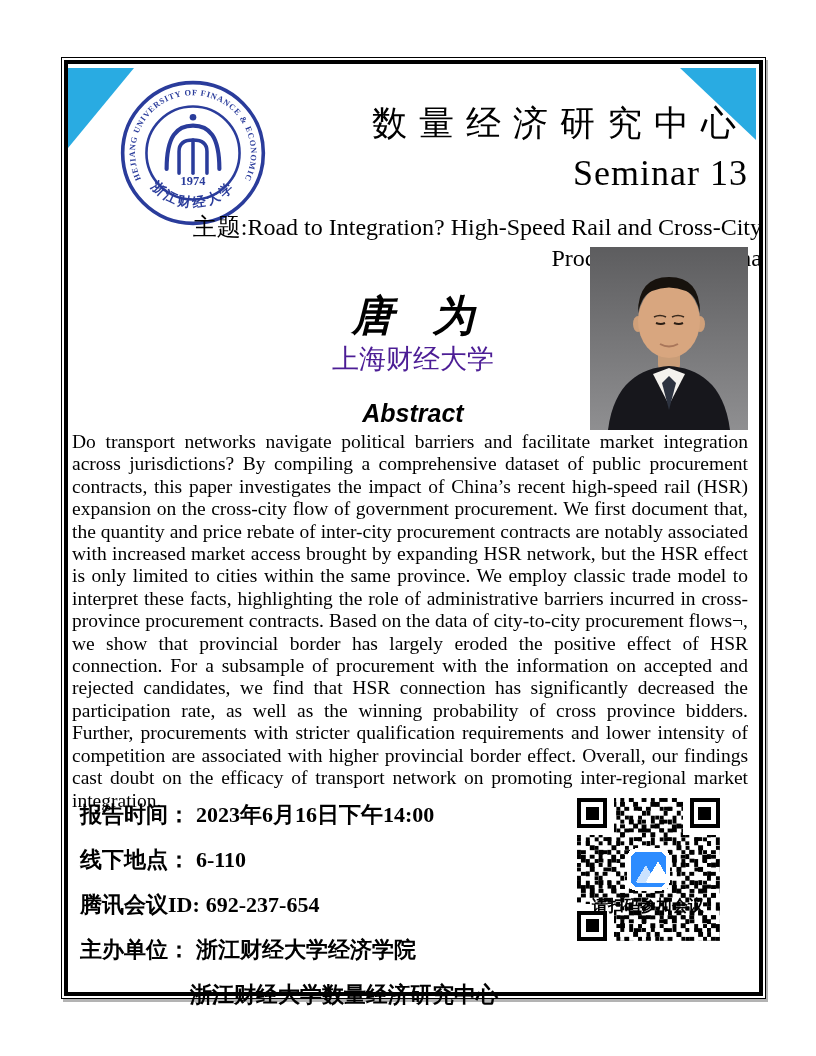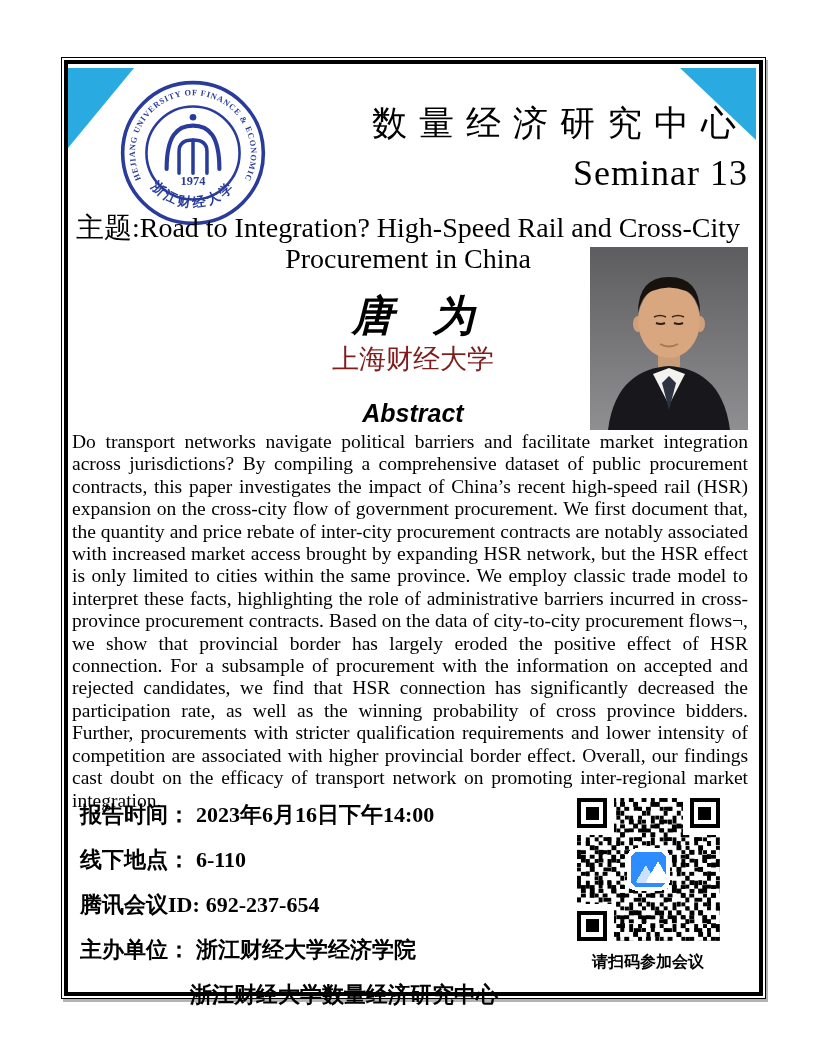--- a/index.html
+++ b/index.html
@@ -20,44 +20,44 @@
   .tri { position:absolute; background:#29ABE2; }
   .tri-tl { left:68px; top:68px; width:66px; height:80px; clip-path:polygon(0 0,100% 0,0 100%); }
   .tri-tr { left:680px; top:68px; width:76px; height:72px; clip-path:polygon(0 0,100% 0,100% 100%); }
 
   .logo { position:absolute; left:118px; top:78px; width:150px; height:150px; }
 
   .titles { position:absolute; left:268px; top:100px; width:480px; text-align:right; }
   .title-cn { font-size:35px; letter-spacing:12px; text-indent:12px; white-space:nowrap; }
   .title-seminar { font-size:36px; font-weight:normal; letter-spacing:1px; margin-top:5px; }
 
-  .topic { position:absolute; left:63px; top:212px; width:690px; text-align:center;
-           font-size:28px; line-height:31px; }
+  .topic { position:absolute; left:72px; top:212px; width:690px; text-align:right;
+           font-size:24px; line-height:31px; }
 
   .speaker { position:absolute; left:68px; top:288px; width:690px; text-align:center;
              font-size:42px; font-weight:bold; letter-spacing:14px; text-indent:14px;font-style:italic; }
   .affiliation { position:absolute; left:68px; top:341px; width:690px; text-align:center;
-                 font-size:27px; color:#7f1d1d; }
+                 font-size:27px; color:#4c1d95; }
 
   .photo { position:absolute; left:590px; top:247px; width:158px; height:183px; }
 
   .abstract-title { position:absolute; left:68px; top:399px; width:690px; text-align:center;
                     font-family:Liberation Sans, sans-serif;
                     font-weight:bold; font-style:italic; font-size:25px; }
   .abstract-body { position:absolute; left:72px; top:431px; width:676px;
                    font-size:19.5px; line-height:22.4px; text-align:justify; }
 
   .info { position:absolute; left:80px; top:800px; width:490px;
           font-size:22px; font-weight:bold; }
   .info-row { margin-bottom:15px; white-space:nowrap; }
   .info-row .lbl { margin-right:6px; }
   .info-row.indent { padding-left:110px; }
 
   .qr { position:absolute; left:577px; top:798px; width:143px; height:143px; }
-  .qr-caption { position:absolute; left:563px; top:952px; width:170px; text-align:center;
+  .qr-caption { position:absolute; left:563px; top:896px; width:170px; text-align:center;
                 font-size:16px; font-weight:bold; }
 </style>
 </head>
 <body>
 
 <div class="canvas">
 
   <div class="frame"></div>
   <div class="tri tri-tl"></div>
   <div class="tri tri-tr"></div>

